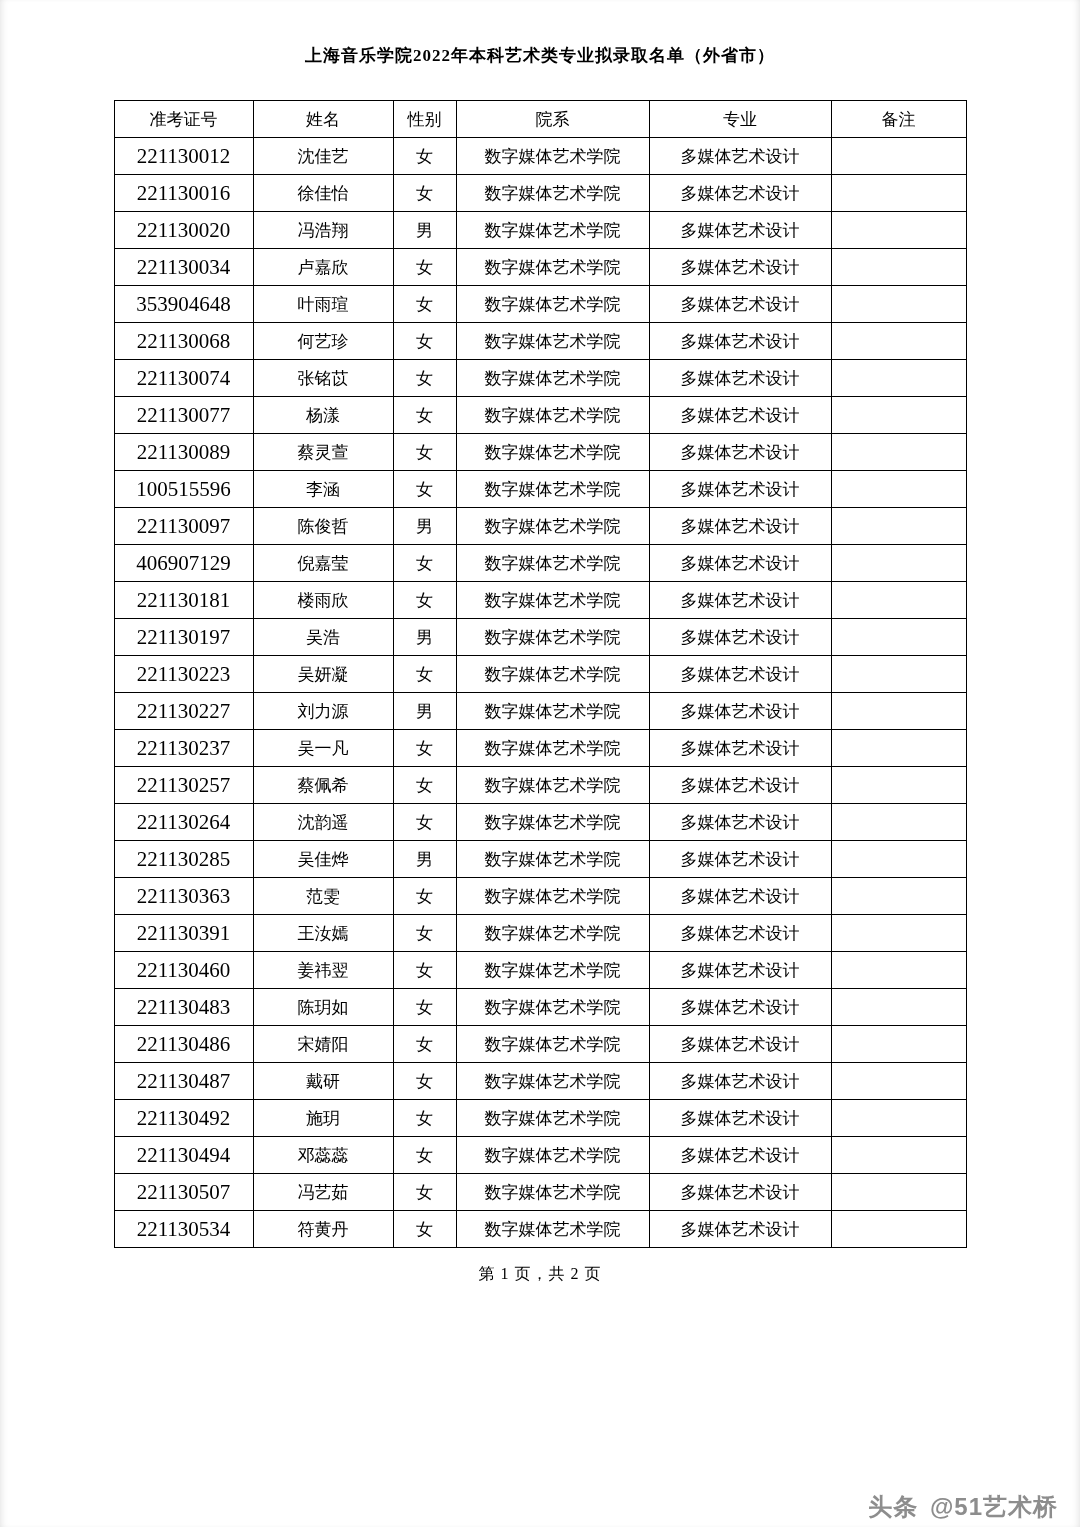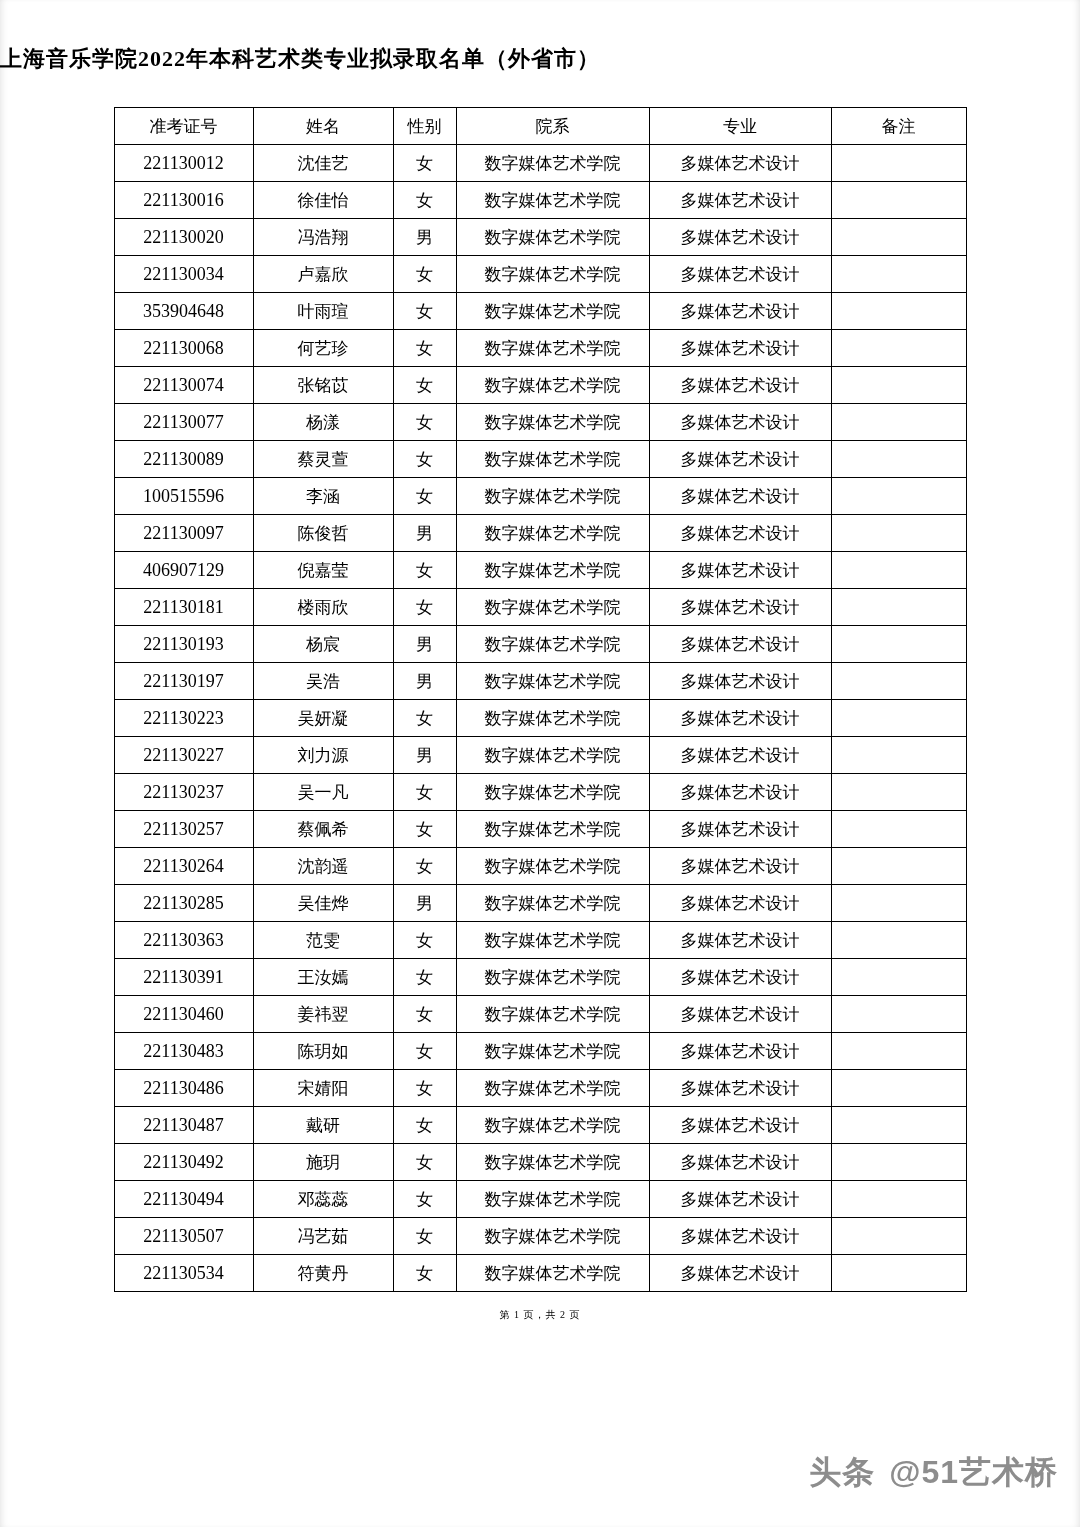--- a/index.html
+++ b/index.html
@@ -13,23 +13,23 @@
   }
   .page {
     position: absolute;
     left: 0; top: 0;
     width: 1080px;
     height: 1527px;
     background: #ffffff;
     box-shadow: inset 6px 0 8px -6px rgba(0,0,0,0.15), inset -6px 0 8px -6px rgba(0,0,0,0.15);
   }
   .title {
-    text-align: left;
+    text-align: center;
     padding-top: 44px;
-    font-size: 22px;
+    font-size: 17px;
     font-weight: bold;
     letter-spacing: 1px;
   }
   table.admission-table {
     border-collapse: collapse;
     table-layout: fixed;
     width: 852px;
     margin: 33px auto 0 auto;
   }
   table.admission-table th,
@@ -37,34 +37,34 @@
     border: 1px solid #000;
     height: 37px;
     text-align: center;
     vertical-align: middle;
     font-size: 17px;
     font-weight: normal;
     overflow: hidden;
     white-space: nowrap;
   }
   table.admission-table td.cell-exam-id {
-    font-size: 18px;
+    font-size: 21px;
     margin-top: 21px;
   }
   .page-footer {
     text-align: center;
     margin-top: 16px;
-    font-size: 10px;
+    font-size: 16px;
     letter-spacing: 1px;
   }
   .watermark {
     position: absolute;
     right: 22px;
-    bottom: 32px;
-    font-size: 32px;
+    bottom: 4px;
+    font-size: 24px;
     font-weight: bold;
     color: #8d8d8d;
     font-family: "Liberation Sans", sans-serif;
     letter-spacing: 1px;
   }
   .watermark .wm-handle { margin-left: 4px; }
 </style>
 </head>
 <body>
 
@@ -190,28 +190,20 @@
         </tr>
         <tr>
           <td class="cell-exam-id">221130181</td>
           <td class="cell-name">楼雨欣</td>
           <td class="cell-gender">女</td>
           <td class="cell-department">数字媒体艺术学院</td>
           <td class="cell-major">多媒体艺术设计</td>
           <td class="cell-remark"></td>
         </tr>
         <tr>
-          <td class="cell-exam-id">221130193</td>
-          <td class="cell-name">杨宸</td>
-          <td class="cell-gender">男</td>
-          <td class="cell-department">数字媒体艺术学院</td>
-          <td class="cell-major">多媒体艺术设计</td>
-          <td class="cell-remark"></td>
-        </tr>
-        <tr>
           <td class="cell-exam-id">221130197</td>
           <td class="cell-name">吴浩</td>
           <td class="cell-gender">男</td>
           <td class="cell-department">数字媒体艺术学院</td>
           <td class="cell-major">多媒体艺术设计</td>
           <td class="cell-remark"></td>
         </tr>
         <tr>
           <td class="cell-exam-id">221130223</td>
           <td class="cell-name">吴妍凝</td>

